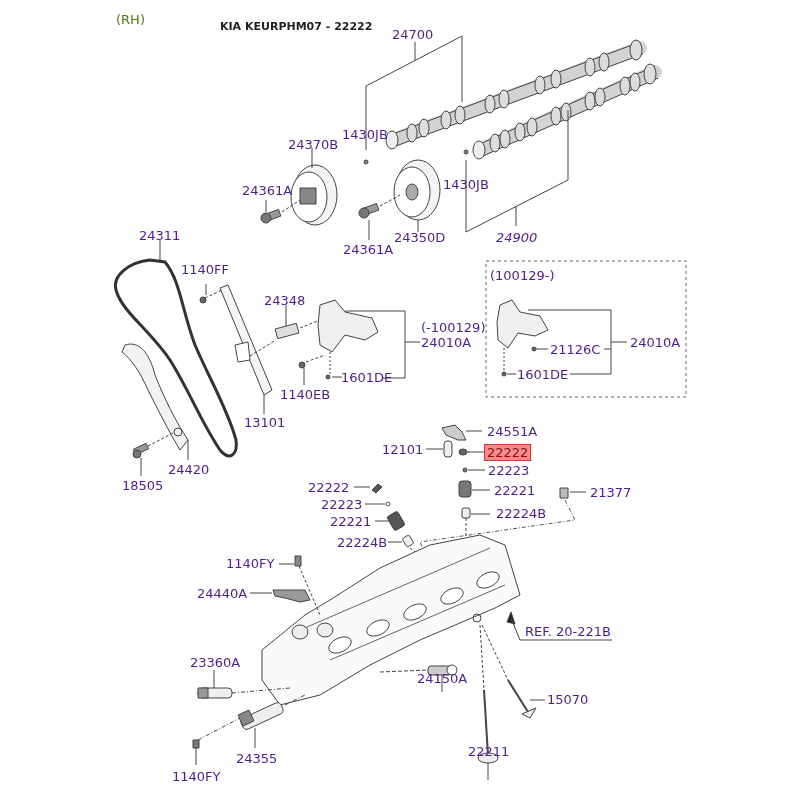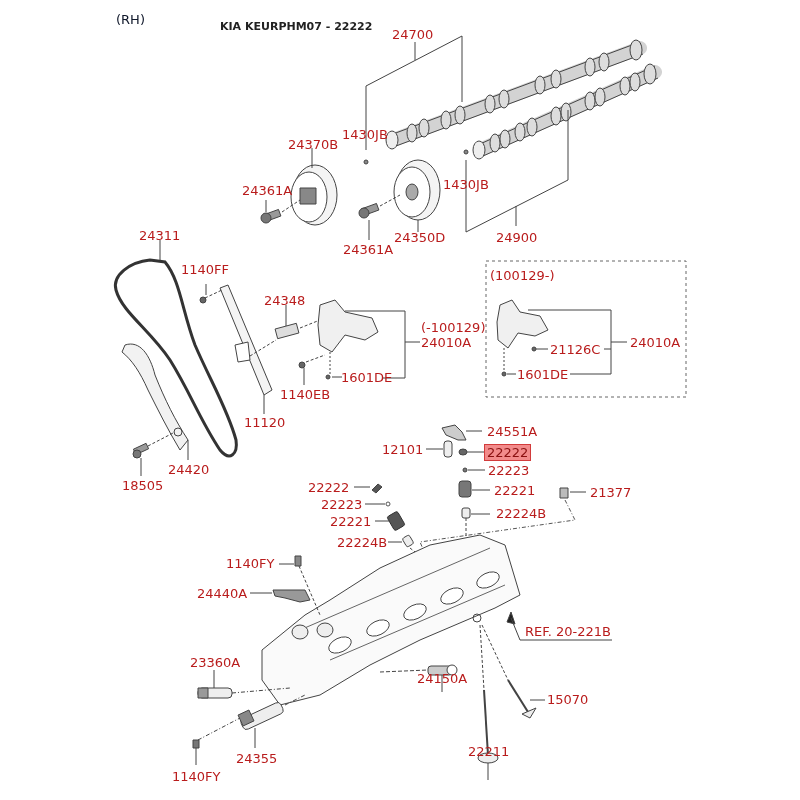--- a/index.html
+++ b/index.html
@@ -1,20 +1,20 @@
 <!DOCTYPE html>
 <html><head>
 <meta charset="utf-8">
 <style>
   html, body { margin:0; padding:0; background:#ffffff; }
   body { width:800px; height:800px; position:relative; overflow:hidden; font-family:"DejaVu Sans", sans-serif; }
   #diagram { position:absolute; left:0; top:0; width:800px; height:800px; }
-  .lbl { position:absolute; font-size:13px; color:#b91c1c; white-space:nowrap; line-height:1; font-family:"DejaVu Sans", sans-serif; }
+  .lbl { position:absolute; font-size:13px; color:#4c1d95; white-space:nowrap; line-height:1; font-family:"DejaVu Sans", sans-serif; }
   .hdr { position:absolute; font-size:11px; color:#222; white-space:nowrap; font-family:"DejaVu Sans", sans-serif;font-weight:bold; }
-  .rh { position:absolute; font-size:13px; color:#0f172a; font-family:"DejaVu Sans", sans-serif; }
+  .rh { position:absolute; font-size:13px; color:#4d7c0f; font-family:"DejaVu Sans", sans-serif; }
   .hl { background:#f28b8b; border:1px solid #d23b3b; color:#8a1010; padding:1px 2px; }
   svg line, svg polyline, svg path, svg ellipse, svg rect, svg circle, svg polygon { vector-effect:non-scaling-stroke; }
 </style>
 </head>
 <body>
 
 <svg id="diagram" viewBox="0 0 800 800" xmlns="http://www.w3.org/2000/svg" fill="none" stroke="#444" stroke-width="1">
 
   <g>
     <path d="M393 140 L640 48" stroke="#555" stroke-width="14" stroke-linecap="round" opacity="0.25"></path>
@@ -239,30 +239,30 @@
 <div class="rh" style="left:116px;top:12px;">(RH)</div>
 <div class="hdr" style="left:220px;top:20px;">KIA KEURPHM07 - 22222</div>
 
 <div class="lbl" style="left:392px;top:28px;">24700</div>
 <div class="lbl" style="left:342px;top:128px;">1430JB</div>
 <div class="lbl" style="left:288px;top:138px;">24370B</div>
 <div class="lbl" style="left:242px;top:184px;">24361A</div>
 <div class="lbl" style="left:443px;top:178px;">1430JB</div>
 <div class="lbl" style="left:394px;top:231px;">24350D</div>
 <div class="lbl" style="left:343px;top:243px;">24361A</div>
-<div class="lbl" style="left:496px;top:231px;">24900</div>
+<div class="lbl" style="left:496px;top:231px;font-style:italic;">24900</div>
 
 <div class="lbl" style="left:139px;top:229px;">24311</div>
 <div class="lbl" style="left:181px;top:263px;">1140FF</div>
 <div class="lbl" style="left:264px;top:294px;">24348</div>
 <div class="lbl" style="left:421px;top:321px;">(-100129)</div>
 <div class="lbl" style="left:421px;top:336px;">24010A</div>
 <div class="lbl" style="left:341px;top:371px;">1601DE</div>
 <div class="lbl" style="left:280px;top:388px;">1140EB</div>
-<div class="lbl" style="left:244px;top:416px;">11120</div>
+<div class="lbl" style="left:244px;top:416px;">13101</div>
 
 <div class="lbl" style="left:490px;top:269px;">(100129-)</div>
 <div class="lbl" style="left:550px;top:343px;">21126C</div>
 <div class="lbl" style="left:630px;top:336px;">24010A</div>
 <div class="lbl" style="left:517px;top:368px;">1601DE</div>
 
 <div class="lbl" style="left:168px;top:463px;text-align:right;">24420</div>
 <div class="lbl" style="left:122px;top:479px;">18505</div>
 
 <div class="lbl" style="left:487px;top:425px;">24551A</div>

